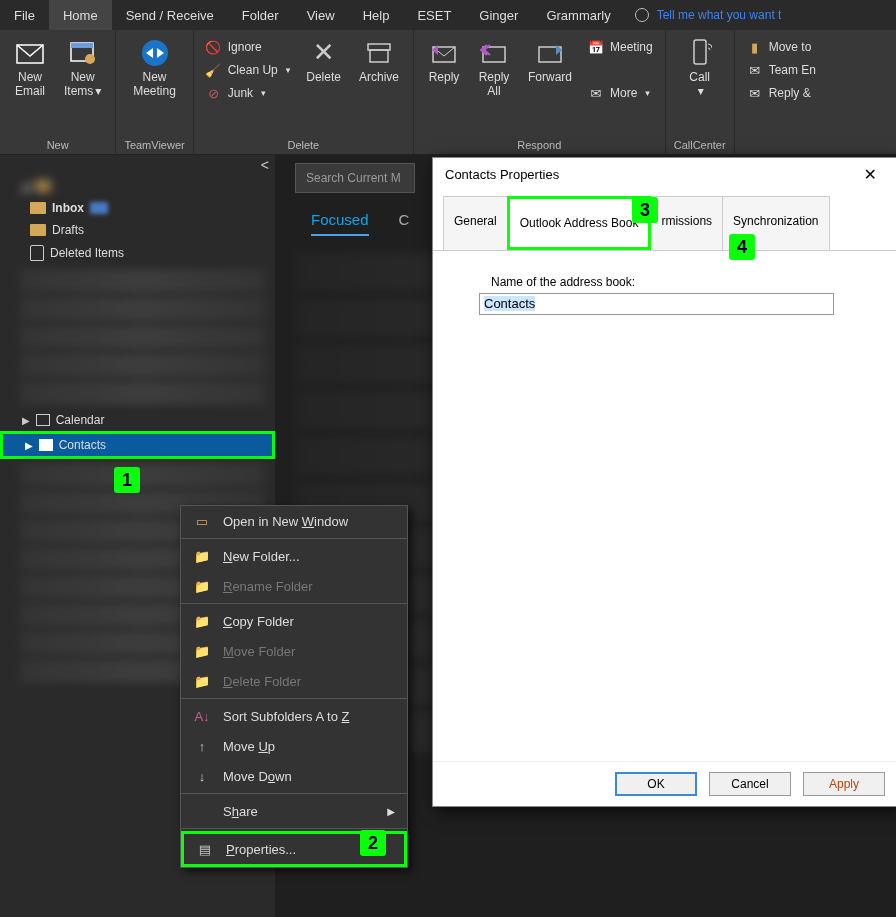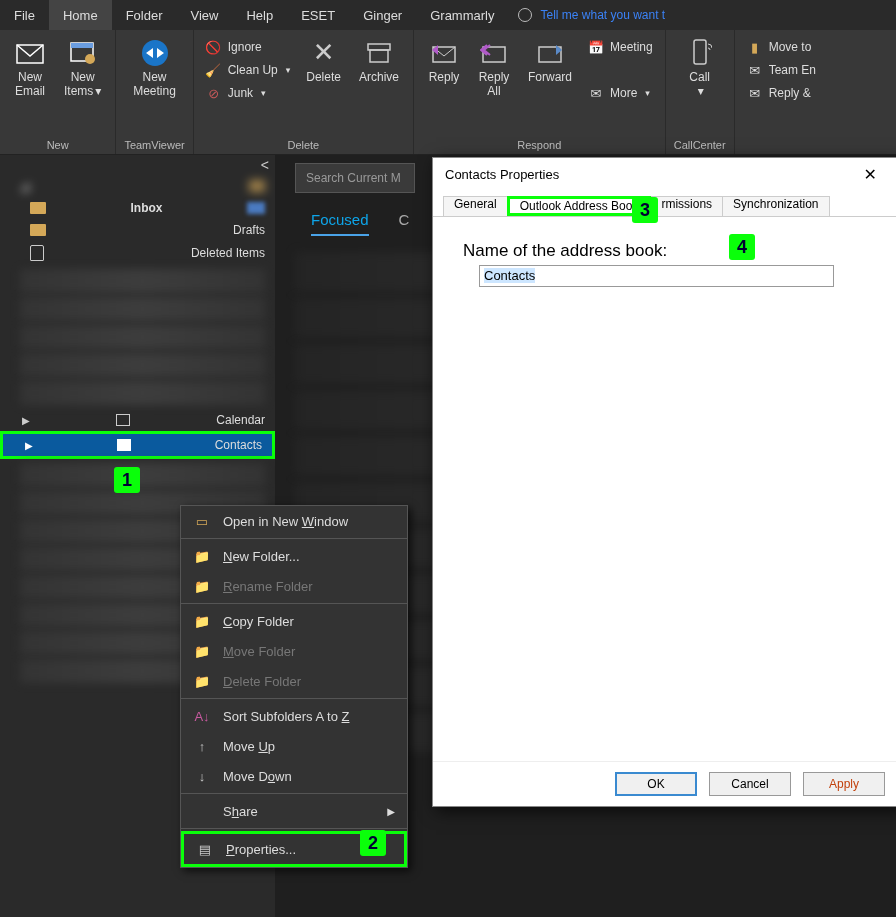--- a/index.html
+++ b/index.html
@@ -17,21 +17,21 @@
 .bigbtn .ico { width: 32px; height: 28px; display: flex; align-items: center; justify-content: center; }
 .bigbtn span { font-size: 12px; }
 .smallbtns { display: flex; flex-direction: column; gap: 3px; padding-top: 2px; }
 .smallbtn { display: flex; align-items: center; gap: 6px; padding: 2px 4px; cursor: pointer; font-size: 12px; }
 .smallbtn .sico { width: 16px; height: 16px; display: flex; align-items: center; justify-content: center; font-size: 13px; }
 .caret { font-size: 9px; margin-left: 2px; }
 .main { display: flex; height: calc(917px - 155px); }
 .folderpane { width: 275px; background: #2a2a2a; position: relative; overflow: hidden; }
 .collapse { position: absolute; right: 6px; top: 2px; color: #ccc; font-size: 14px; }
 .ftree { padding-top: 20px; }
-.fitem { display: flex; align-items: center; gap: 16px; padding: 4px 10px 4px 20px; cursor: pointer; justify-content: space-between; }
+.fitem { display: flex; align-items: center; gap: 6px; padding: 4px 10px 4px 20px; cursor: pointer; }
 .fitem .fico { width: 16px; height: 12px; background: #d4a858; border-radius: 1px; }
 .fitem.inbox { font-weight: bold; }
 .fitem .trash { width: 14px; height: 16px; border: 1.5px solid #ccc; border-radius: 2px 2px 1px 1px; background: none; }
 .fitem.blurry { filter: blur(5px); opacity: .7; }
 .fitem.sel { background: #0a5a9e; border: 3px solid #0aff0a; }
 .fitem.sel .tri { color: #fff; }
 .pblur { height: 24px; margin: 4px 10px 4px 20px; background: linear-gradient(90deg,#3a3a3a,#4a4a4a,#3a3a3a); filter: blur(4px); opacity: .6; }
 .badge { position: absolute; width: 26px; height: 26px; background: #0aff0a; color: #003; font-weight: bold; font-size: 18px; display: flex; align-items: center; justify-content: center; border-radius: 3px; z-index: 30; }
 .content { flex: 1; background: #1f1f1f; position: relative; }
 .searchbox { margin: 8px 0 0 20px; width: 120px; height: 30px; background: #3a3a3a; border: 1px solid #555; display: flex; align-items: center; padding: 0 10px; color: #999; }
@@ -45,40 +45,41 @@
 .ctxmenu .mi .mico { width: 18px; height: 16px; display: flex; align-items: center; justify-content: center; color: #d4a858; }
 .ctxmenu .sep { height: 1px; background: #555; margin: 2px 0; }
 .ctxmenu .mi.hl { border: 3px solid #0aff0a; }
 .ctxmenu .mi .arrow { margin-left: auto; font-size: 10px; }
 .ctxmenu .mi u { text-decoration: underline; }
 .dialog { position: absolute; left: 432px; top: 157px; width: 468px; height: 650px; background: #fff; color: #000; border: 1px solid #888; box-shadow: 4px 4px 16px rgba(0,0,0,.7); z-index: 25; display: flex; flex-direction: column; }
 .dialog .titlebar { height: 32px; display: flex; align-items: center; padding: 0 12px; background: #fff; }
 .dialog .titlebar .dtitle { flex: 1; font-size: 13px; }
 .dialog .titlebar .close { font-size: 16px; cursor: pointer; padding: 4px 10px; font-family: sans-serif; }
 .dialog .dtabs { display: flex; padding: 6px 10px 0 10px; gap: 0; border-bottom: 1px solid #ccc; font-size: 12px; }
-.dialog .dtabs .dt { padding: 0 10px; border: 1px solid #ccc; border-bottom: none; margin-right: -1px; background: #f5f5f5; cursor: pointer; white-space: nowrap; position: relative; }
+.dialog .dtabs .dt { padding: 17px 10px; border: 1px solid #ccc; border-bottom: none; margin-right: -1px; background: #f5f5f5; cursor: pointer; white-space: nowrap; position: relative; }
 .dialog .dtabs .dt.active { background: #fff; z-index: 2; border: 3px solid #0aff0a; }
 .dialog .dbody { flex: 1; padding: 14px 18px; }
 .dialog .chkrow { display: flex; align-items: center; gap: 8px; color: #888; border: 3px solid #0aff0a; padding: 2px 4px; width: fit-content; }
 .dialog .chkrow input { accent-color: #888; }
-.dialog .namelbl { margin: 10px 0 4px 12px; font-size: 17px; }
+.dialog .namelbl { margin: 10px 0 4px 40px; font-size: 12px; }
 .dialog .nameinput { margin-left: 28px; width: 355px; height: 22px; border: 1px solid #999; padding: 2px 4px; font-size: 13px; }
 .dialog .nameinput .sel { background: #cde6ff; }
 .dialog .dbuttons { display: flex; justify-content: flex-end; gap: 12px; padding: 10px 14px; border-top: 1px solid #eee; }
 .dialog .dbuttons button { width: 82px; height: 24px; font-size: 12px; border: 1px solid #999; background: #f0f0f0; cursor: pointer; }
 .dialog .dbuttons button.primary { border: 2px solid #3a8ad0; }
 .dialog .dbuttons button:disabled { color: #c2410c; }
 svg { display: block; }
 </style>
 </head>
 <body>
 
 <div class="tabbar">
   <div class="tab">File</div>
   <div class="tab active">Home</div>
+  <div class="tab">Send / Receive</div>
   <div class="tab">Folder</div>
   <div class="tab">View</div>
   <div class="tab">Help</div>
   <div class="tab">ESET</div>
   <div class="tab">Ginger</div>
   <div class="tab">Grammarly</div>
   <div class="tell">
     <span class="bulb"></span>
     <span>Tell me what you want t</span>
   </div>

